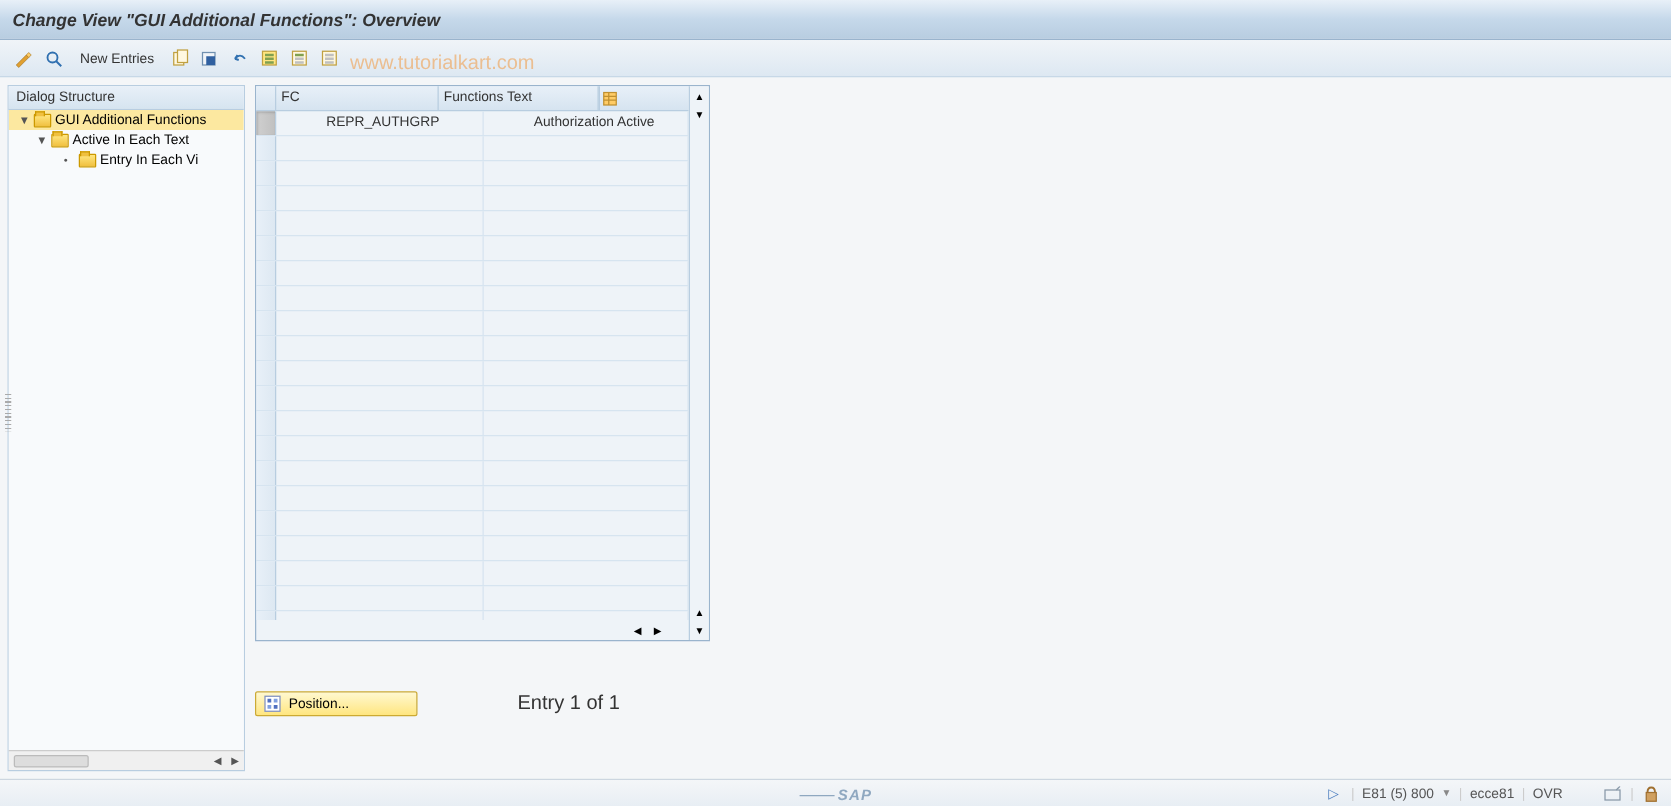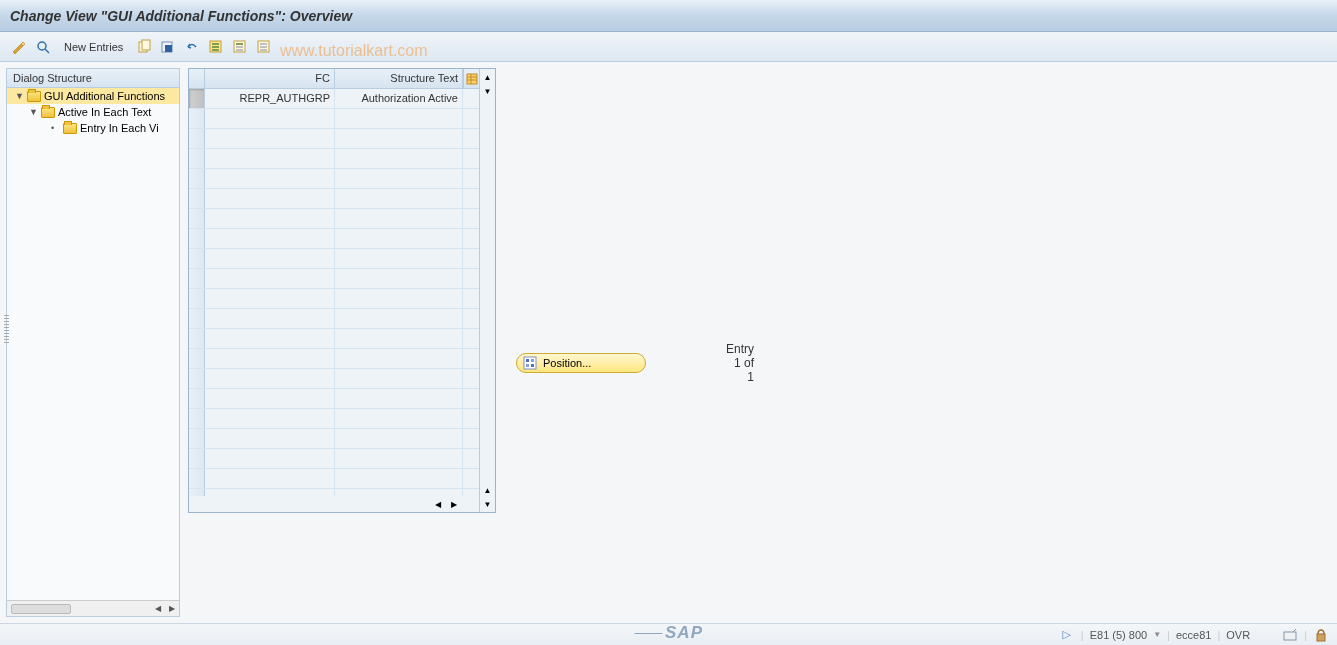--- a/index.html
+++ b/index.html
@@ -50,21 +50,21 @@
       font-weight: normal;
       z-index: 5;
       pointer-events: none;
     }
 
     
     .content { display: flex; height: calc(100% - 62px - 22px); background: #f4f6f8; }
 
     
     .tree-panel {
-      width: 174px;
+      width: 190px;
       border: 1px solid #b8cde0;
       margin: 6px;
       background: #fff;
       display: flex;
       flex-direction: column;
       position: relative;
     }
     .tree-header {
       background: linear-gradient(to bottom, #e8f0f8, #d6e4f0);
       font-size: 11px;
@@ -93,21 +93,21 @@
     .tree-scrollbar-h {
       height: 16px; border-top:1px solid #ccc;
       display:flex; justify-content: space-between; align-items:center;
       background:#f0f0f0;
     }
     .tree-scrollbar-h .thumb { width:60px; height:10px; background:#ddd; border:1px solid #bbb; border-radius:2px; margin-left:4px;}
     .scroll-btn { width:14px; height:14px; display:flex;align-items:center;justify-content:center; font-size:8px; color:#555; cursor:pointer;}
     .tree-drag-dots { position:absolute; left:-3px; top:45%; width:5px; height:30px; background:repeating-linear-gradient(#aaa,#aaa 1px,transparent 1px,transparent 3px);}
 
     
-    .table-area { flex: 0 0 310px; margin: 6px 0 6px 2px; display:flex; flex-direction:row;text-align:right; }
+    .table-area { flex: 0 0 310px; margin: 6px 0 6px 2px; display:flex; flex-direction:column; }
     .table-wrap {
       border: 1px solid #9ab4cd;
       background: #eef3f8;
       position:relative;
       height: 445px;
       display:flex;
     }
     .grid-container { flex:1; display:flex; flex-direction:column; }
     .grid-header {
       display:flex; background:linear-gradient(#e8f0f8,#d6e4f0);
@@ -117,21 +117,21 @@
     .row-selector-header { width:16px; border-right:1px solid #b8cde0; background:linear-gradient(#e8f0f8,#d6e4f0);}
     .col-header { font-size:11px; padding:3px 4px; border-right:1px solid #b8cde0; color:#333;}
     .col-fc { width: 130px; }
     .col-ft { width: 128px; }
     .config-icon-header {
       width:16px; border-left:1px solid #b8cde0;
       display:flex;align-items:center;justify-content:center;
       cursor:pointer;
     }
     .grid-body { flex:1; overflow:hidden; }
-    .grid-row { display:flex; height:20px; border-bottom:1px solid #d6e4f0; }
+    .grid-row { display:flex; height:20px; border-bottom:1px solid #d6e4f0;gap:36px; }
     .row-selector { width:16px; background:linear-gradient(to right,#e8f0f8,#dde8f2); border-right:1px solid #b8cde0; cursor:pointer;}
     .row-selector.sel { background:linear-gradient(to right,#d0d0d0,#c0c0c0); box-shadow: inset 1px 1px 2px rgba(0,0,0,0.2);}
     .cell { font-size:11px; padding:3px 4px; border-right:1px solid #d6e4f0; color:#333;}
     .vscroll {
       width:16px; background:#eef3f8; border-left:1px solid #b8cde0;
       display:flex; flex-direction:column; justify-content:space-between;
       padding:1px 0;
     }
     .vscroll-btn { width:14px;height:14px;margin:0 auto;display:flex;align-items:center;justify-content:center;font-size:8px;cursor:pointer;}
     .hscroll-row { height:16px; display:flex; justify-content:flex-end; align-items:center; padding-right:18px; gap:2px;}
@@ -143,38 +143,38 @@
       display:flex; align-items:center;
       background:linear-gradient(#fff8d0,#ffe680);
       border:1px solid #ccaa33;
       border-radius:2px;
       font-size:11px;
       padding:2px 14px 2px 6px;
       cursor:pointer; gap:6px;
       min-width:130px;
     }
     .position-icon { width:14px; height:14px; display:inline-block;}
-    .entry-text { font-size:12px; color:#333;}
+    .entry-text { font-size:16px; color:#333;}
 
     
     .status-bar {
       position:absolute; bottom:0; left:0; right:0;
       height:22px;
       background:linear-gradient(#f4f6f8,#e8eef4);
       border-top:1px solid #ccd6e0;
       display:flex; align-items:center;
       justify-content:flex-end;
       font-size:11px; color:#555;
       padding:0 8px; gap:6px;
     }
     .status-sep { color:#ccc; }
     .status-sap-logo {
       position:absolute; left:50%; transform:translateX(-50%);
       bottom:2px; font-weight:bold; font-style:italic;
-      color:#8fa8c0; font-size:17px; letter-spacing:1px;text-align:right;
+      color:#8fa8c0; font-size:12px; letter-spacing:1px;text-align:right;
     }
     .status-sap-logo .line { display:inline-block; width:28px; height:1px; background:#8fa8c0; vertical-align:middle; margin-right:3px;}
     .status-dropdown-arrow { font-size:8px; color:#888;}
     .status-right-icon { width:16px;height:14px; display:inline-flex;align-items:center;justify-content:center;}
     .status-lock { color:#b08030;}
     .svg-ico { display:block; }
   </style>
 </head>
 <body>
 
@@ -272,21 +272,21 @@
       </span>
     </div>
   </div>
 
   <div class="table-area">
     <div class="table-wrap">
       <div class="grid-container">
         <div class="grid-header">
           <div class="row-selector-header"></div>
           <div class="col-header col-fc">FC</div>
-          <div class="col-header col-ft">Structure Text</div>
+          <div class="col-header col-ft">Functions Text</div>
           <div class="config-icon-header">
             <svg width="12" height="12">
                 <rect x="1" y="1" width="10" height="10" fill="#ffcc66" stroke="#c09030"></rect>
                 <line x1="1" y1="4" x2="11" y2="4" stroke="#c09030"></line>
                 <line x1="1" y1="7" x2="11" y2="7" stroke="#c09030"></line>
                 <line x1="5" y1="1" x2="5" y2="11" stroke="#c09030"></line>
               </svg>
           </div>
         </div>
         <div class="grid-body" id="grid-body">
@@ -408,21 +408,21 @@
           <div class="vscroll-btn">▼</div>
         </div>
         <div>
           <div class="vscroll-btn">▲</div>
           <div class="vscroll-btn">▼</div>
         </div>
       </div>
     </div>
 
     <div class="bottom-controls">
-      <div class="position-btn" style="margin-left:20px;border-radius:10px;">
+      <div class="position-btn" style="">
         <span class="position-icon">
           <svg width="14" height="14">
               <rect x="1" y="1" width="12" height="12" fill="#fff" stroke="#8090c0"></rect>
               <rect x="3" y="3" width="3" height="3" fill="#5070c0"></rect>
               <rect x="8" y="3" width="3" height="3" fill="#80a0e0"></rect>
               <rect x="3" y="8" width="3" height="3" fill="#80a0e0"></rect>
               <rect x="8" y="8" width="3" height="3" fill="#5070c0"></rect>
             </svg>
         </span>
         <span>Position...</span>

